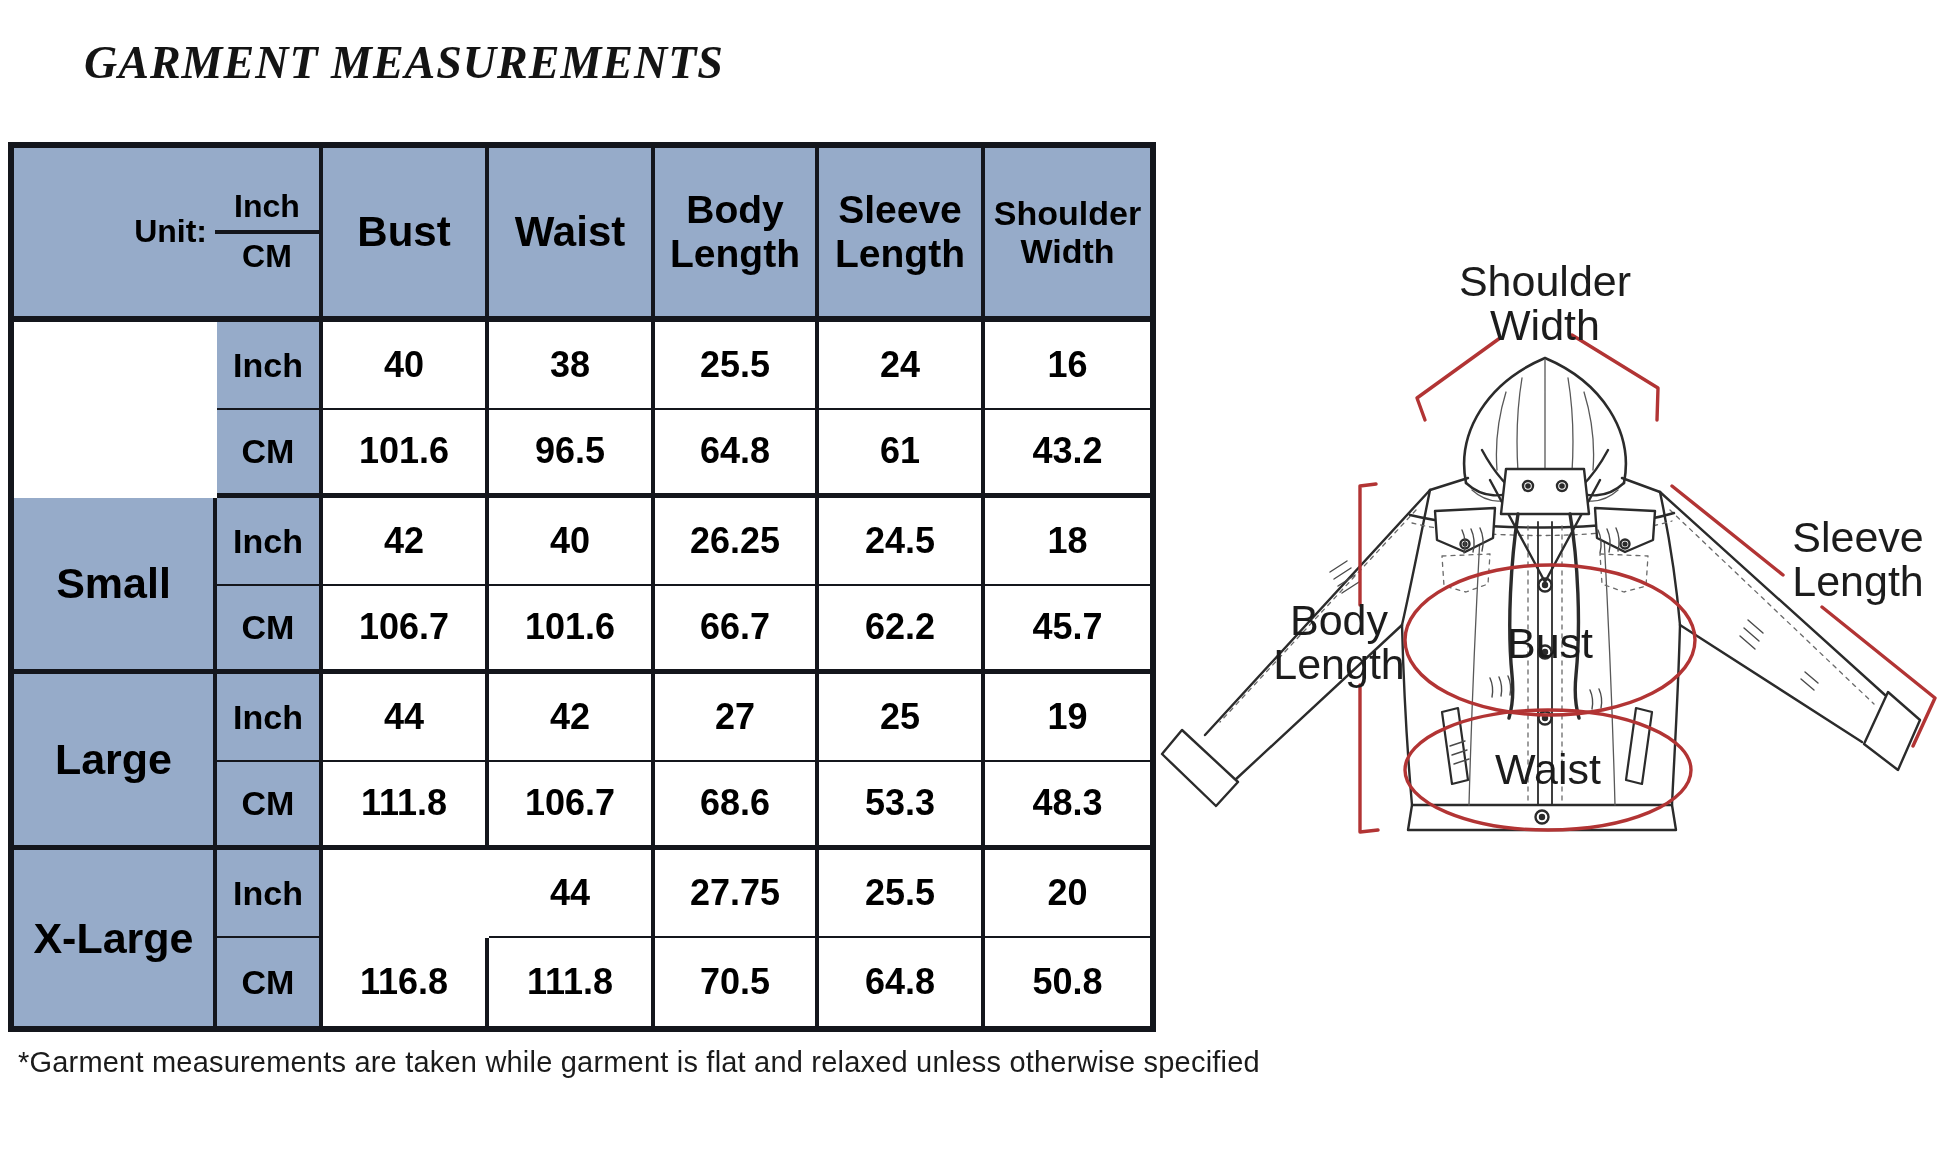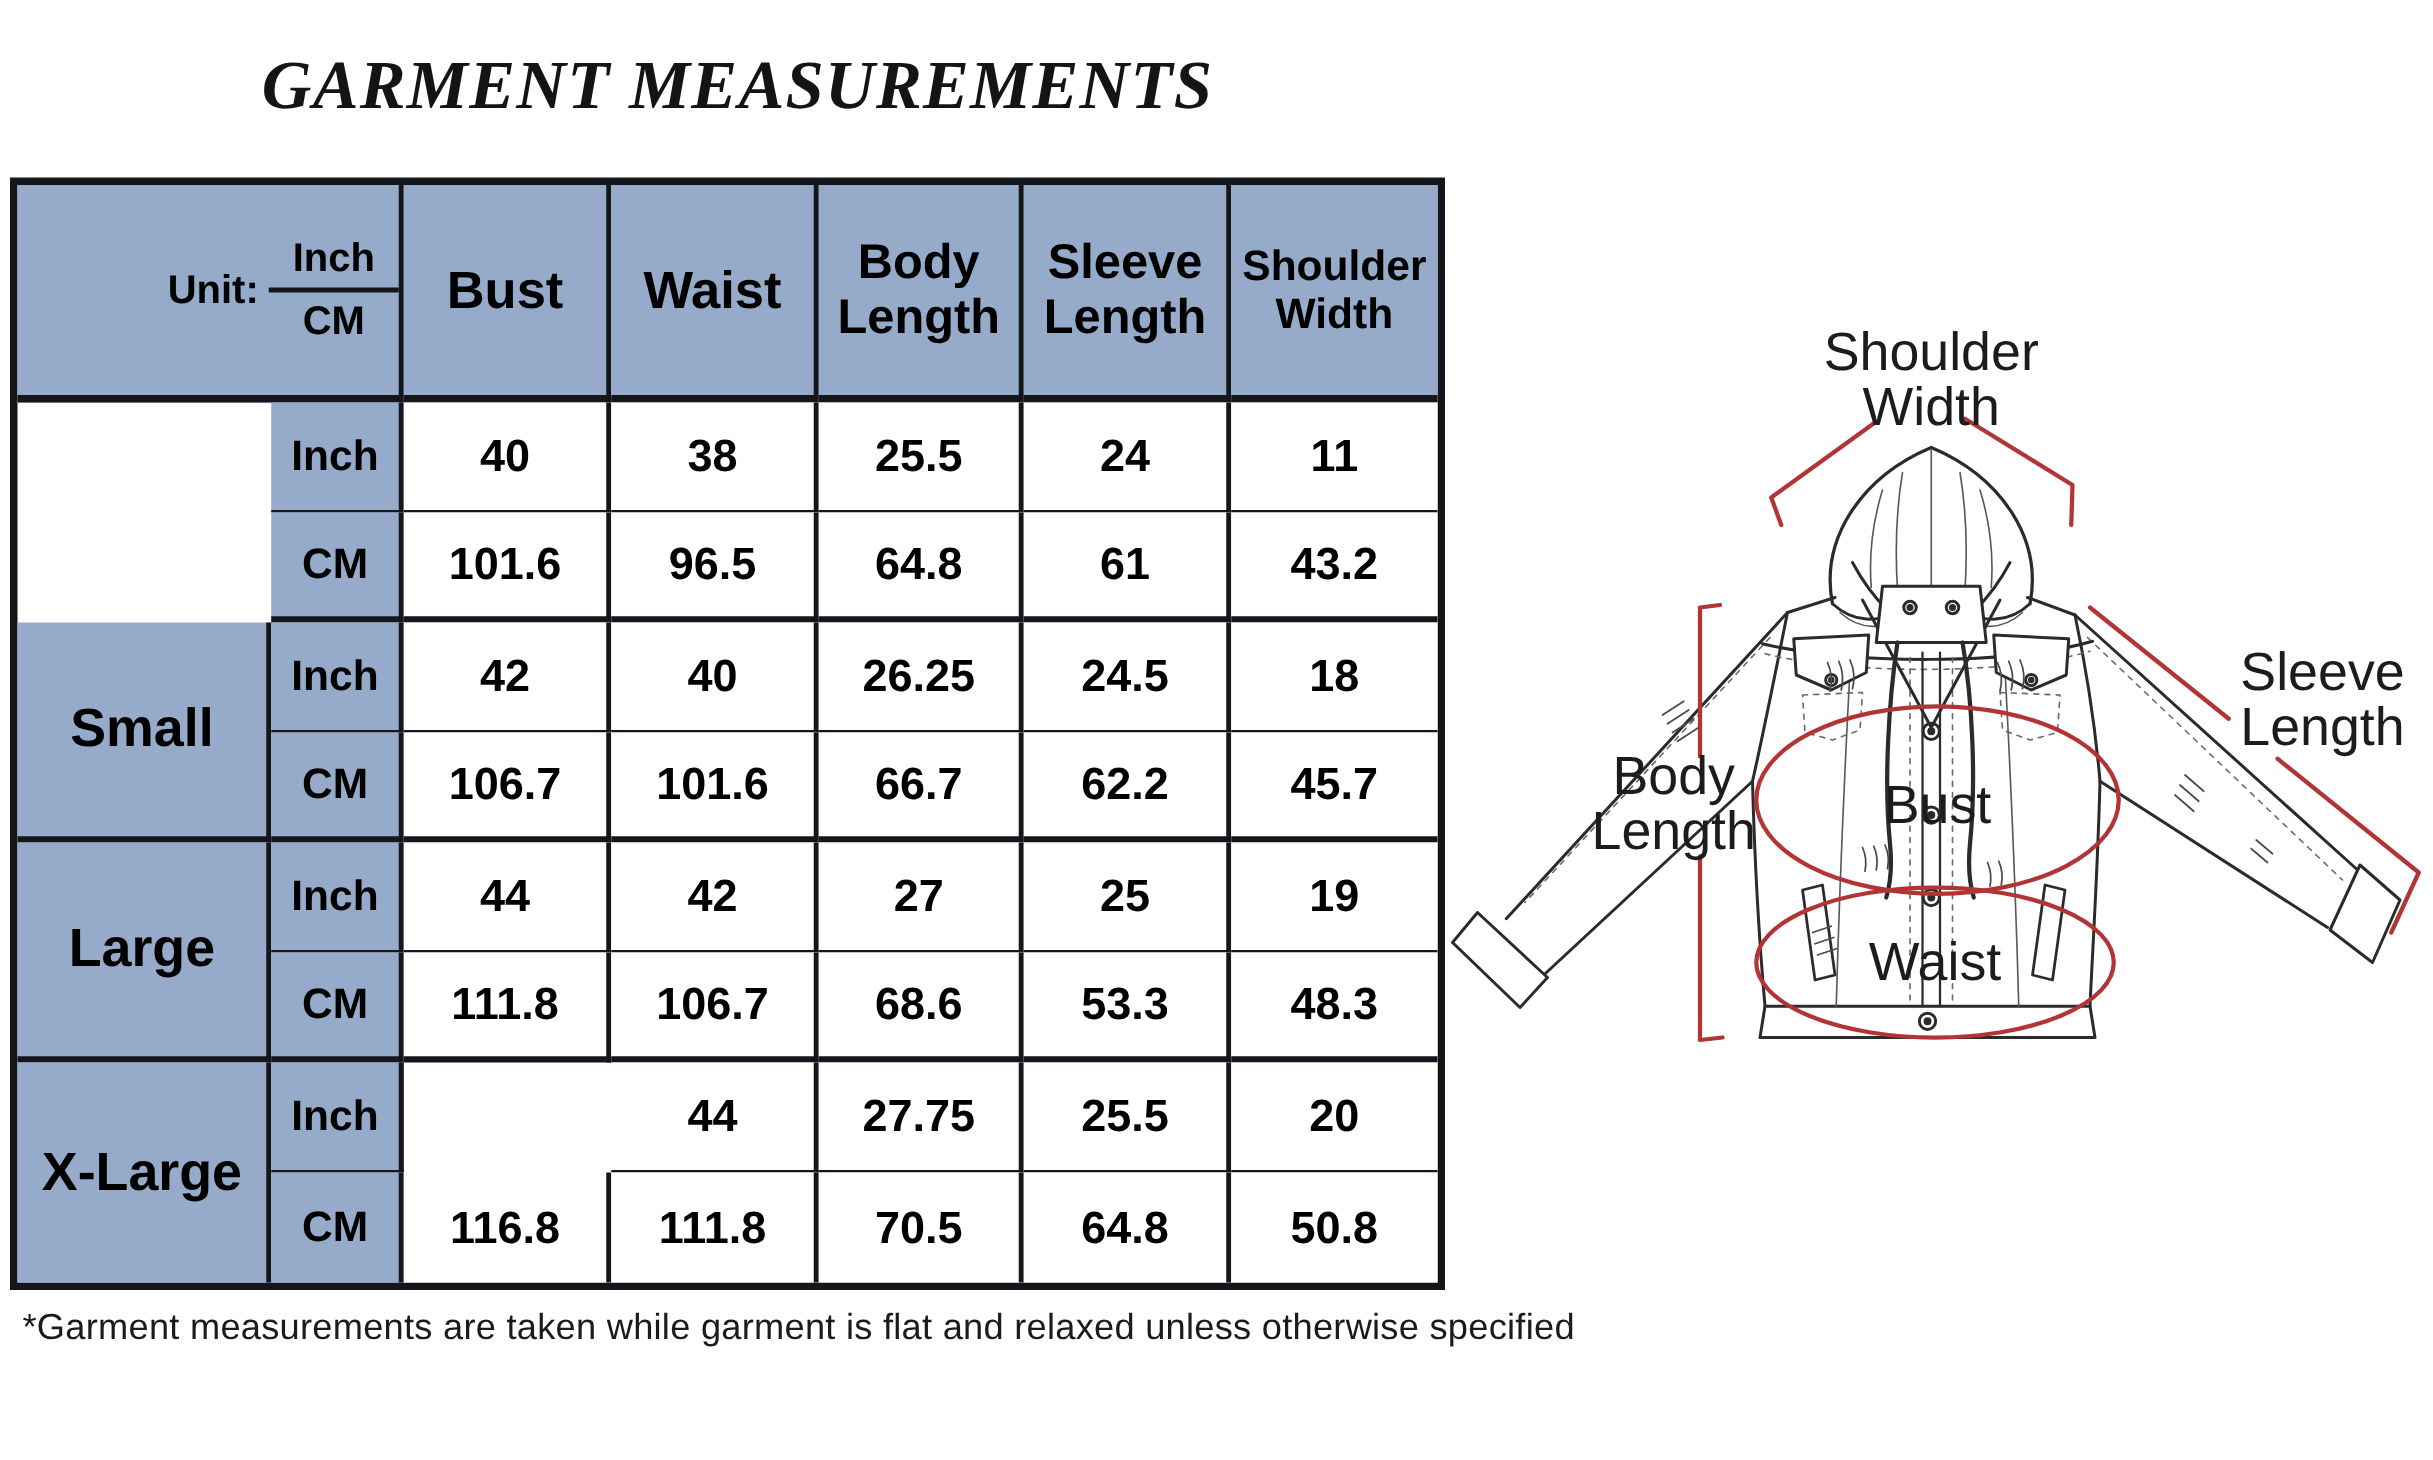--- a/index.html
+++ b/index.html
@@ -2,23 +2,23 @@
 <html><head>
 <meta charset="utf-8">
 <style>
   * { margin:0; padding:0; box-sizing:border-box; }
   html,body { background:#ffffff; }
   .stage {
     position:relative; width:1946px; height:1168px; background:#ffffff;
     font-family:"Liberation Sans", sans-serif; color:#14161c; overflow:hidden;
   }
   .title {
-    position:absolute; left:70px; top:36px; width:1040px; text-align:center;
+    position:absolute; left:84px; top:36px; width:1040px; 
     font-family:"Liberation Serif", serif; font-style:italic; font-weight:700;
-    font-size:55px; letter-spacing:1px; color:#141414; white-space:nowrap;
+    font-size:46px; letter-spacing:1px; color:#141414; white-space:nowrap;
   }
   .tbl {
     position:absolute; left:8px; top:142px; width:1148px; height:890px;
     border:6px solid #14161c;
     display:grid;
     grid-template-columns:203px 106px 166px 166px 164px 166px 165px;
     grid-template-rows:174px repeat(8, 88px);
     background:#ffffff;
   }
   .c {
@@ -73,21 +73,21 @@
     <div class="c blue hdr colhead" style="grid-area:1/4/2/5">Waist</div>
     <div class="c blue hdr colhead2" style="grid-area:1/5/2/6">Body Length</div>
     <div class="c blue hdr colhead2" style="grid-area:1/6/2/7">Sleeve Length</div>
     <div class="c blue hdr colhead3 lastcol" style="grid-area:1/7/2/8">Shoulder Width</div>
 
     <div class="c blue unitlbl" style="grid-area:2/2/3/3">Inch</div>
     <div class="c num" style="grid-area:2/3/3/4">40</div>
     <div class="c num" style="grid-area:2/4/3/5">38</div>
     <div class="c num" style="grid-area:2/5/3/6">25.5</div>
     <div class="c num" style="grid-area:2/6/3/7">24</div>
-    <div class="c num lastcol" style="grid-area:2/7/3/8">11</div>
+    <div class="c num lastcol" style="grid-area:2/7/3/8">16</div>
     <div class="c blue unitlbl grp" style="grid-area:3/2/4/3">CM</div>
     <div class="c num grp" style="grid-area:3/3/4/4">101.6</div>
     <div class="c num grp" style="grid-area:3/4/4/5">96.5</div>
     <div class="c num grp" style="grid-area:3/5/4/6">64.8</div>
     <div class="c num grp" style="grid-area:3/6/4/7">61</div>
     <div class="c num grp lastcol" style="grid-area:3/7/4/8">43.2</div>
 
     <div class="c blue sizelbl grp" style="grid-area:4/1/6/2">Small</div>
     <div class="c blue unitlbl" style="grid-area:4/2/5/3">Inch</div>
     <div class="c num" style="grid-area:4/3/5/4">42</div>

